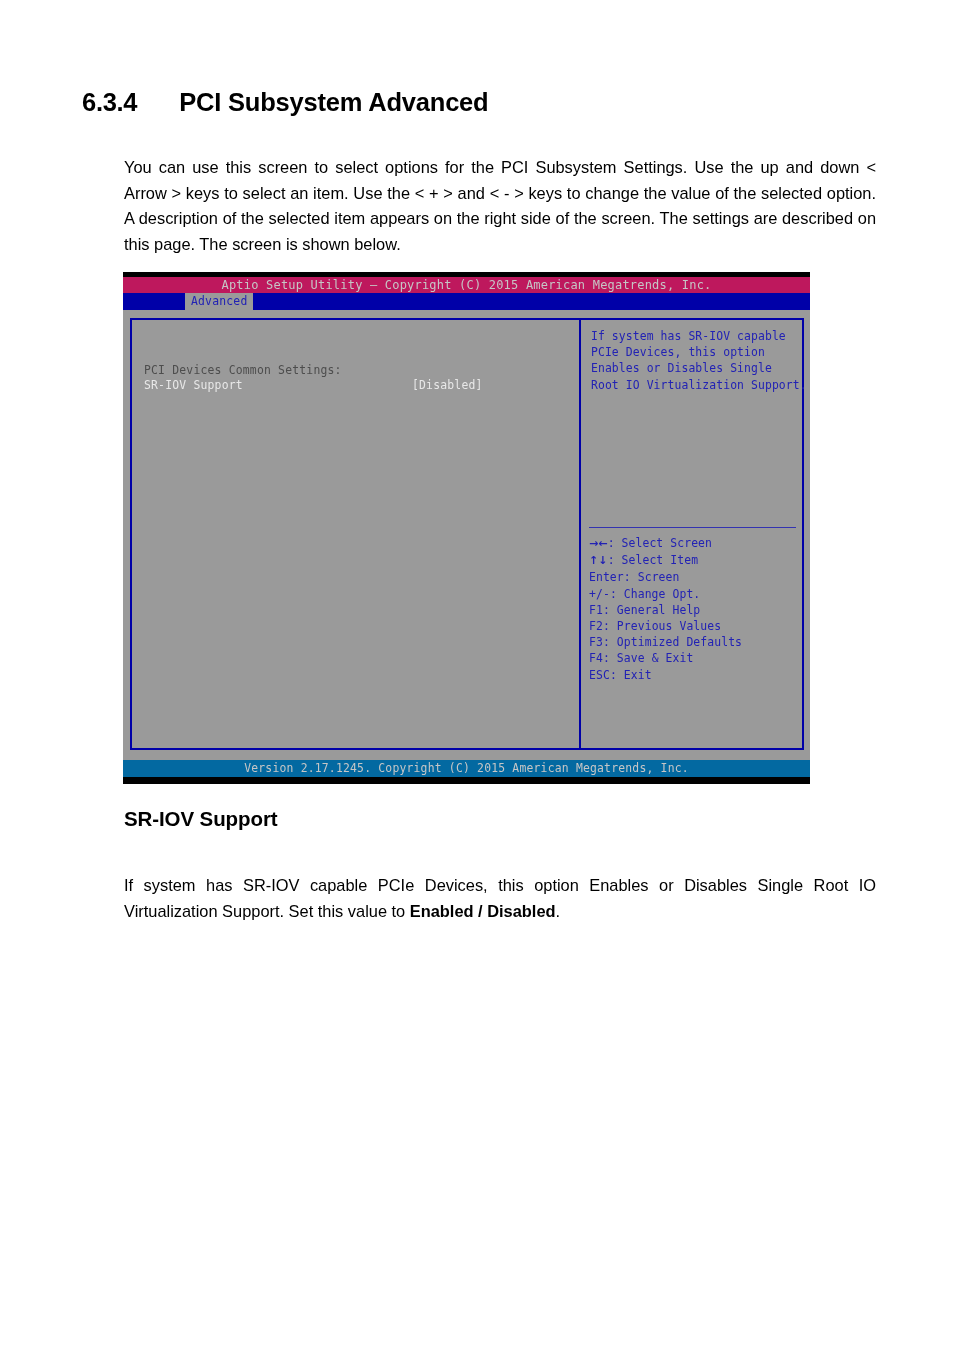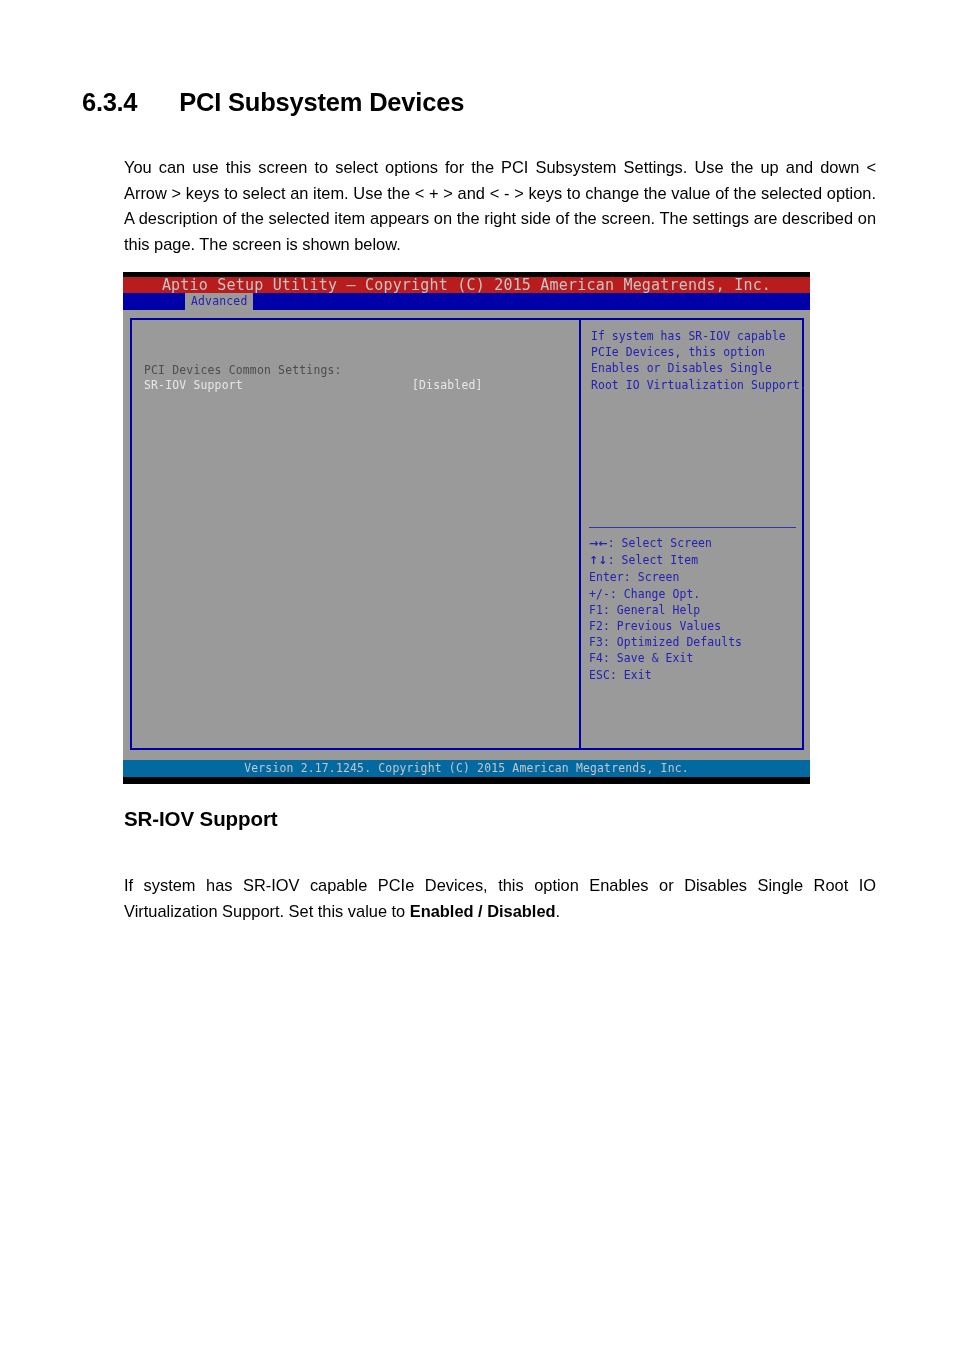--- a/index.html
+++ b/index.html
@@ -67,23 +67,23 @@
     height: 512px;
     background: #000000;
     font-family: "DejaVu Sans Mono", "Liberation Mono", monospace;
     overflow: hidden;
   }
   .bios-titlebar {
     position: absolute;
     left: 0; top: 5px;
     width: 687px;
     height: 16px;
-    background: #b91c1c;
+    background: #be185d;
     color: #c6c6c6;
-    font-size: 15px;
+    font-size: 12px;
     line-height: 16px;
     text-align: center;
     letter-spacing: 0.2px;
     white-space: nowrap;
   }
   .bios-tabbar {
     position: absolute;
     left: 0; top: 21px;
     width: 687px;
     height: 17px;
@@ -235,21 +235,21 @@
     font-size: 13.5px;
   }
 </style>
 </head>
 <body>
 
 <div class="page">
 
   <div class="heading-row">
     <span class="heading-num">6.3.4</span>
-    <span class="heading-title">PCI Subsystem Devices</span>
+    <span class="heading-title">PCI Subsystem Advanced</span>
   </div>
 
   <p class="intro-para">You can use this screen to select options for the PCI Subsystem Settings. Use the up and down &lt; Arrow &gt; keys to select an item. Use the &lt; + &gt; and &lt; - &gt; keys to change the value of the selected option. A description of the selected item appears on the right side of the screen. The settings are described on this page. The screen is shown below.</p>
 
   <div class="bios-shot">
 
     <div class="bios-titlebar">Aptio Setup Utility – Copyright (C) 2015 American Megatrends, Inc.</div>
 
     <div class="bios-tabbar">
       <div class="bios-tab">Advanced</div>

